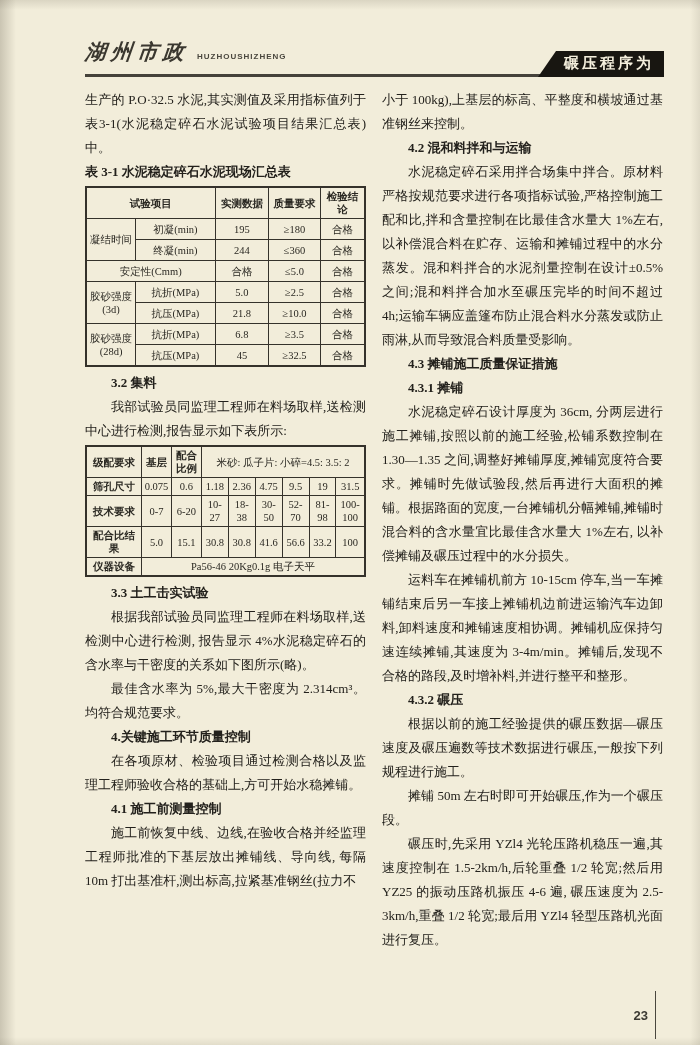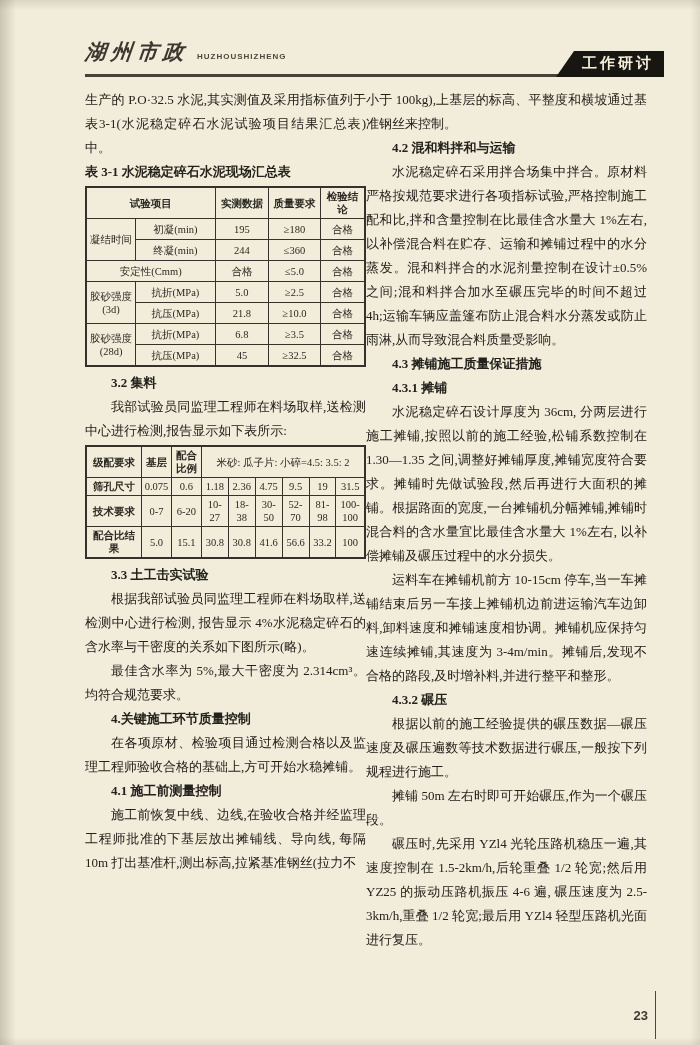--- a/index.html
+++ b/index.html
@@ -38,21 +38,21 @@
     position:absolute;right:0;bottom:-3px;
     background:#181611;color:#f4efdd;
     font-family:"Liberation Sans","DejaVu Sans",sans-serif;
     font-weight:bold;font-size:15px;letter-spacing:3px;
     padding:3px 10px 4px 26px;
     clip-path:polygon(18px 0, 100% 0, 100% 100%, 0 100%);
   }
   
   .cols{
     position:absolute;left:85px;top:88px;width:578px;
-    display:flex;
+    display:flex;gap:16px;
   }
   .col{width:281px;font-size:13px;line-height:24px;text-align:justify;}
   .p{margin:0;text-indent:2em;}
   .p.cont{text-indent:0;}
   .h{margin:0;font-weight:bold;text-indent:2em;}
   .caption{font-weight:bold;font-size:13px;line-height:24px;text-indent:0;}
   
   table{border-collapse:collapse;width:100%;margin:2px 0 4px 0;
         font-size:10.5px;line-height:13px;text-align:center;
         font-family:"Liberation Serif","DejaVu Serif",serif;}
@@ -73,21 +73,21 @@
 </style>
 </head>
 <body>
 
 <div class="page">
 
   <div class="header">
     <div class="logo">
       <span class="logo-cn">湖州市政</span><span class="logo-en">HUZHOUSHIZHENG</span>
     </div>
-    <div class="badge">工作研讨</div>
+    <div class="badge">碾压程序为</div>
   </div>
 
   <div class="cols">
 
     <div class="col">
       <p class="p cont">生产的 P.O·32.5 水泥,其实测值及采用指标值列于表3-1(水泥稳定碎石水泥试验项目结果汇总表)中。</p>
 
       <div class="caption">表 3-1 水泥稳定碎石水泥现场汇总表</div>
 
       <table class="t1">
@@ -201,20 +201,24 @@
           <td class="b">配合比结果</td>
           <td>5.0</td>
           <td>15.1</td>
           <td>30.8</td>
           <td>30.8</td>
           <td>41.6</td>
           <td>56.6</td>
           <td>33.2</td>
           <td>100</td>
         </tr>
+        <tr>
+          <td class="b">仪器设备</td>
+          <td colspan="8">Pa56-46 20Kg0.1g 电子天平</td>
+        </tr>
       </tbody>
         </table>
 
       <p class="h">3.3 土工击实试验</p>
       <p class="p">根据我部试验员同监理工程师在料场取样,送检测中心进行检测, 报告显示 4%水泥稳定碎石的含水率与干密度的关系如下图所示(略)。</p>
       <p class="p">最佳含水率为 5%,最大干密度为 2.314cm³。均符合规范要求。</p>
       <p class="h">4.关键施工环节质量控制</p>
       <p class="p">在各项原材、检验项目通过检测合格以及监理工程师验收合格的基础上,方可开始水稳摊铺。</p>
       <p class="h">4.1 施工前测量控制</p>
       <p class="p">施工前恢复中线、边线,在验收合格并经监理工程师批准的下基层放出摊铺线、导向线, 每隔10m 打出基准杆,测出标高,拉紧基准钢丝(拉力不</p>

